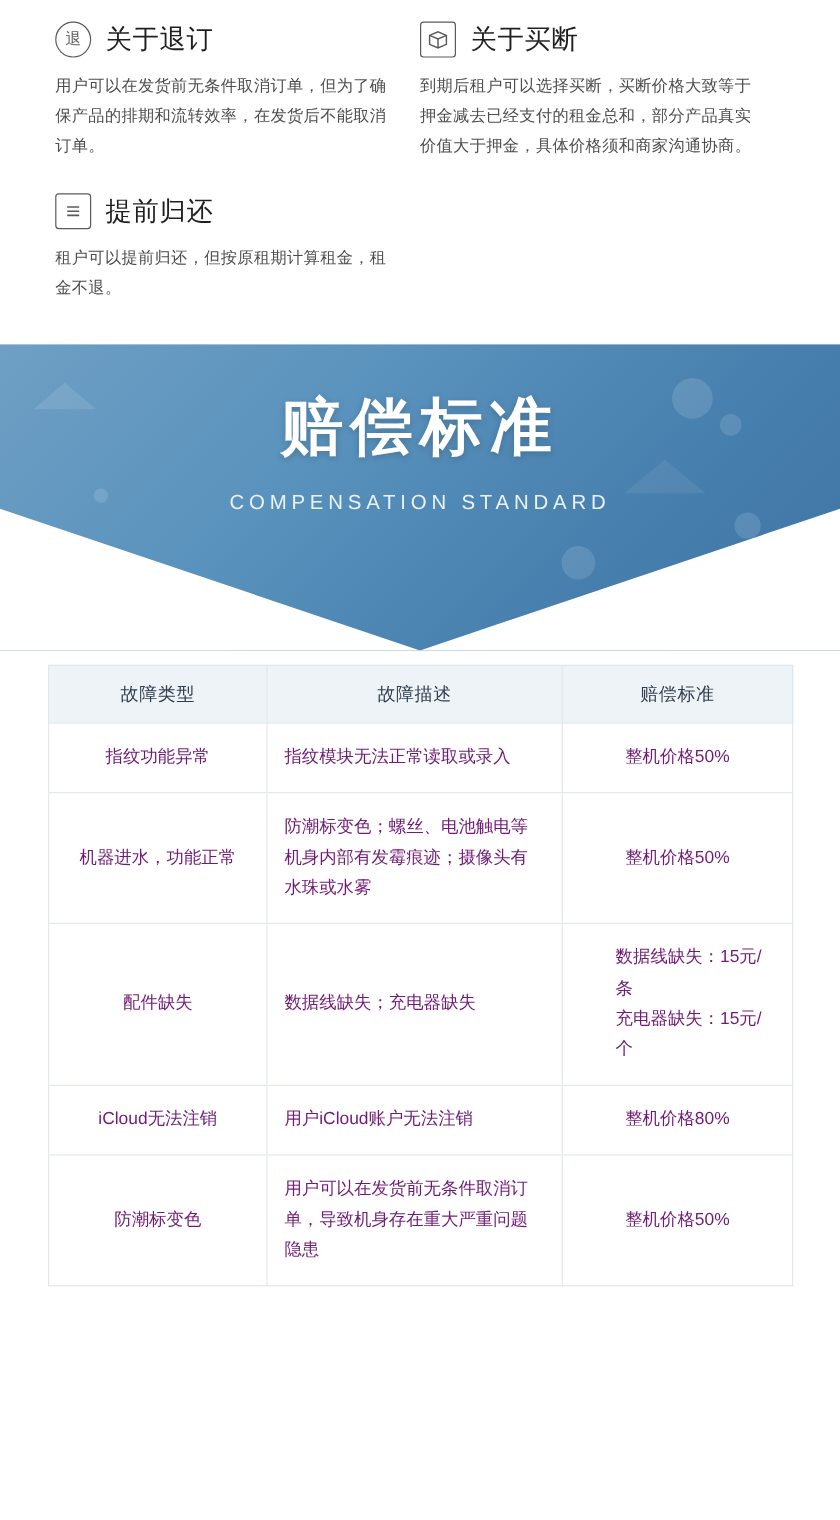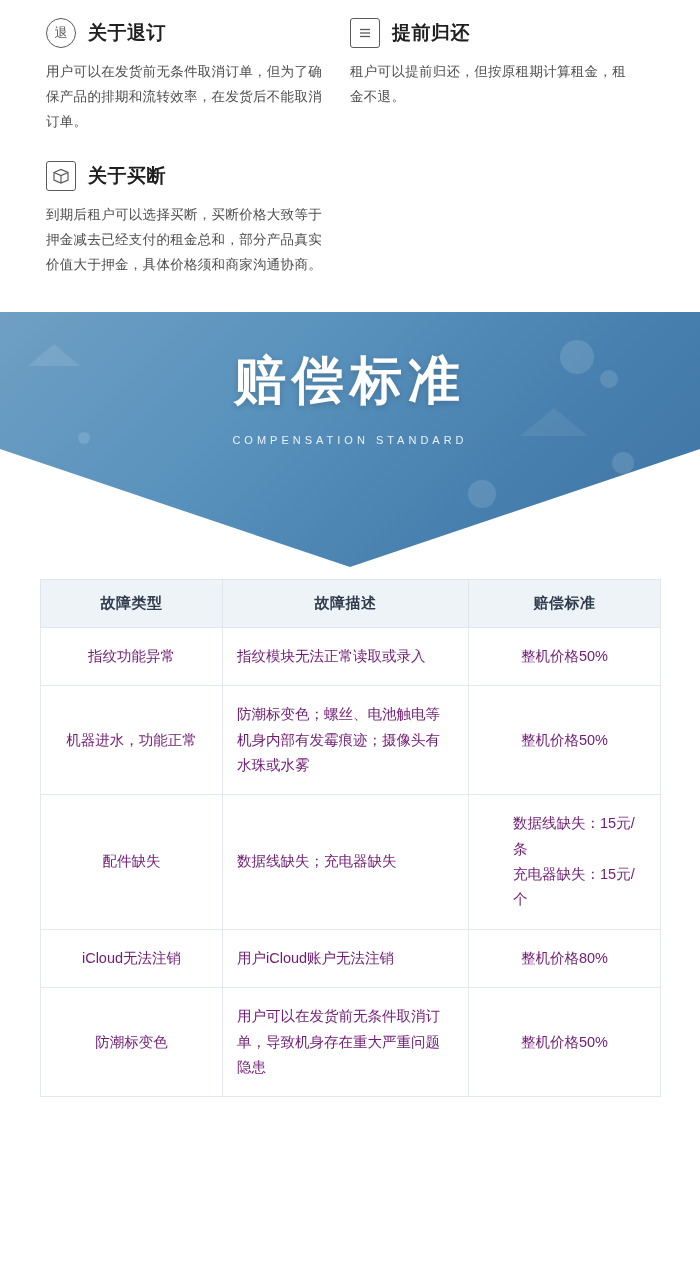--- a/index.html
+++ b/index.html
@@ -46,23 +46,23 @@
     justify-content: center;
     font-size: 13px;
     color: #5a5a5a;
     flex: 0 0 auto;
   }
   .info-icon.square {
     border-radius: 3px;
   }
   .info-icon svg { display: block; }
   .info-title {
-    font-size: 19px;
+    font-size: 22px;
     color: #1f1f1f;
-    font-weight: bold;
+    font-weight: normal;
     letter-spacing: 0.5px;
   }
   .info-body {
     font-size: 13.5px;
     line-height: 1.85;
     color: #4d4d4d;
     letter-spacing: 0.3px;
   }
 
   
@@ -92,21 +92,21 @@
   }
   .banner-title {
     font-size: 52px;
     font-weight: bold;
     color: #ffffff;
     letter-spacing: 6px;
     text-shadow: 0 2px 6px rgba(0,0,0,0.18);
   }
   .banner-sub {
     margin-top: 18px;
-    font-size: 11px;
+    font-size: 17px;
     color: #eaf2f8;
     letter-spacing: 4px;
   }
   
   .banner-cut-left, .banner-cut-right {
     position: absolute;
     bottom: 0;
     width: 0; height: 0;
     z-index: 4;
   }
@@ -135,21 +135,21 @@
   }
   table.comp-table {
     width: 620px;
     border-collapse: collapse;
     table-layout: fixed;
   }
   table.comp-table th {
     background: #eef3f8;
     color: #2f3d4c;
     font-size: 15px;
-    font-weight: bold;
+    font-weight: normal;
     padding: 14px 8px;
     border: 1px solid #dfe6ee;
     text-align: center;
     letter-spacing: 0.5px;
   }
   table.comp-table td {
     border: 1px solid #e3e8ef;
     font-size: 14.5px;
     line-height: 1.75;
     color: #701a75;
@@ -171,50 +171,50 @@
   <div class="info-grid">
 
     <div class="info-item">
       <div class="info-head">
         <div class="info-icon">
           <span>退</span>
         </div>
         <div class="info-title">关于退订</div>
       </div>
       <div class="info-body">用户可以在发货前无条件取消订单，但为了确保产品的排期和流转效率，在发货后不能取消订单。</div>
+    </div>
+
+    <div class="info-item">
+      <div class="info-head">
+        <div class="info-icon square">
+          <svg width="18" height="18" viewBox="0 0 18 18" aria-hidden="true">
+            <path d="M2 5.5 L9 2.5 L16 5.5 L16 13 L9 16 L2 13 Z" fill="none" stroke="#5a5a5a" stroke-width="1.2"></path>
+            <path d="M2 5.5 L9 8.5 L16 5.5" fill="none" stroke="#5a5a5a" stroke-width="1.2"></path>
+            <path d="M9 8.5 L9 16" fill="none" stroke="#5a5a5a" stroke-width="1.2"></path>
+          </svg>
+        </div>
+        <div class="info-title">关于买断</div>
+      </div>
+      <div class="info-body">到期后租户可以选择买断，买断价格大致等于押金减去已经支付的租金总和，部分产品真实价值大于押金，具体价格须和商家沟通协商。</div>
     </div>
 
     <div class="info-item">
       <div class="info-head">
         <div class="info-icon square">
           <svg width="18" height="18" viewBox="0 0 18 18" aria-hidden="true">
             <line x1="4" y1="5.5" x2="14" y2="5.5" stroke="#5a5a5a" stroke-width="1.3"></line>
             <line x1="4" y1="9" x2="14" y2="9" stroke="#5a5a5a" stroke-width="1.3"></line>
             <line x1="4" y1="12.5" x2="14" y2="12.5" stroke="#5a5a5a" stroke-width="1.3"></line>
           </svg>
         </div>
         <div class="info-title">提前归还</div>
       </div>
       <div class="info-body">租户可以提前归还，但按原租期计算租金，租金不退。</div>
     </div>
 
-    <div class="info-item">
-      <div class="info-head">
-        <div class="info-icon square">
-          <svg width="18" height="18" viewBox="0 0 18 18" aria-hidden="true">
-            <path d="M2 5.5 L9 2.5 L16 5.5 L16 13 L9 16 L2 13 Z" fill="none" stroke="#5a5a5a" stroke-width="1.2"></path>
-            <path d="M2 5.5 L9 8.5 L16 5.5" fill="none" stroke="#5a5a5a" stroke-width="1.2"></path>
-            <path d="M9 8.5 L9 16" fill="none" stroke="#5a5a5a" stroke-width="1.2"></path>
-          </svg>
-        </div>
-        <div class="info-title">关于买断</div>
-      </div>
-      <div class="info-body">到期后租户可以选择买断，买断价格大致等于押金减去已经支付的租金总和，部分产品真实价值大于押金，具体价格须和商家沟通协商。</div>
-    </div>
-
   </div>
 </div>
 
 <div class="banner">
   <div class="bubble" style="width:34px;height:34px;left:560px;top:28px;"></div>
   <div class="bubble" style="width:18px;height:18px;left:600px;top:58px;"></div>
   <div class="bubble" style="width:12px;height:12px;left:78px;top:120px;"></div>
   <div class="bubble" style="width:22px;height:22px;left:612px;top:140px;"></div>
   <div class="bubble" style="width:28px;height:28px;left:468px;top:168px;"></div>
   <div class="tri" style="left:28px;top:32px;border-left:26px solid transparent;border-right:26px solid transparent;border-bottom:22px solid rgba(255,255,255,0.10);"></div>

